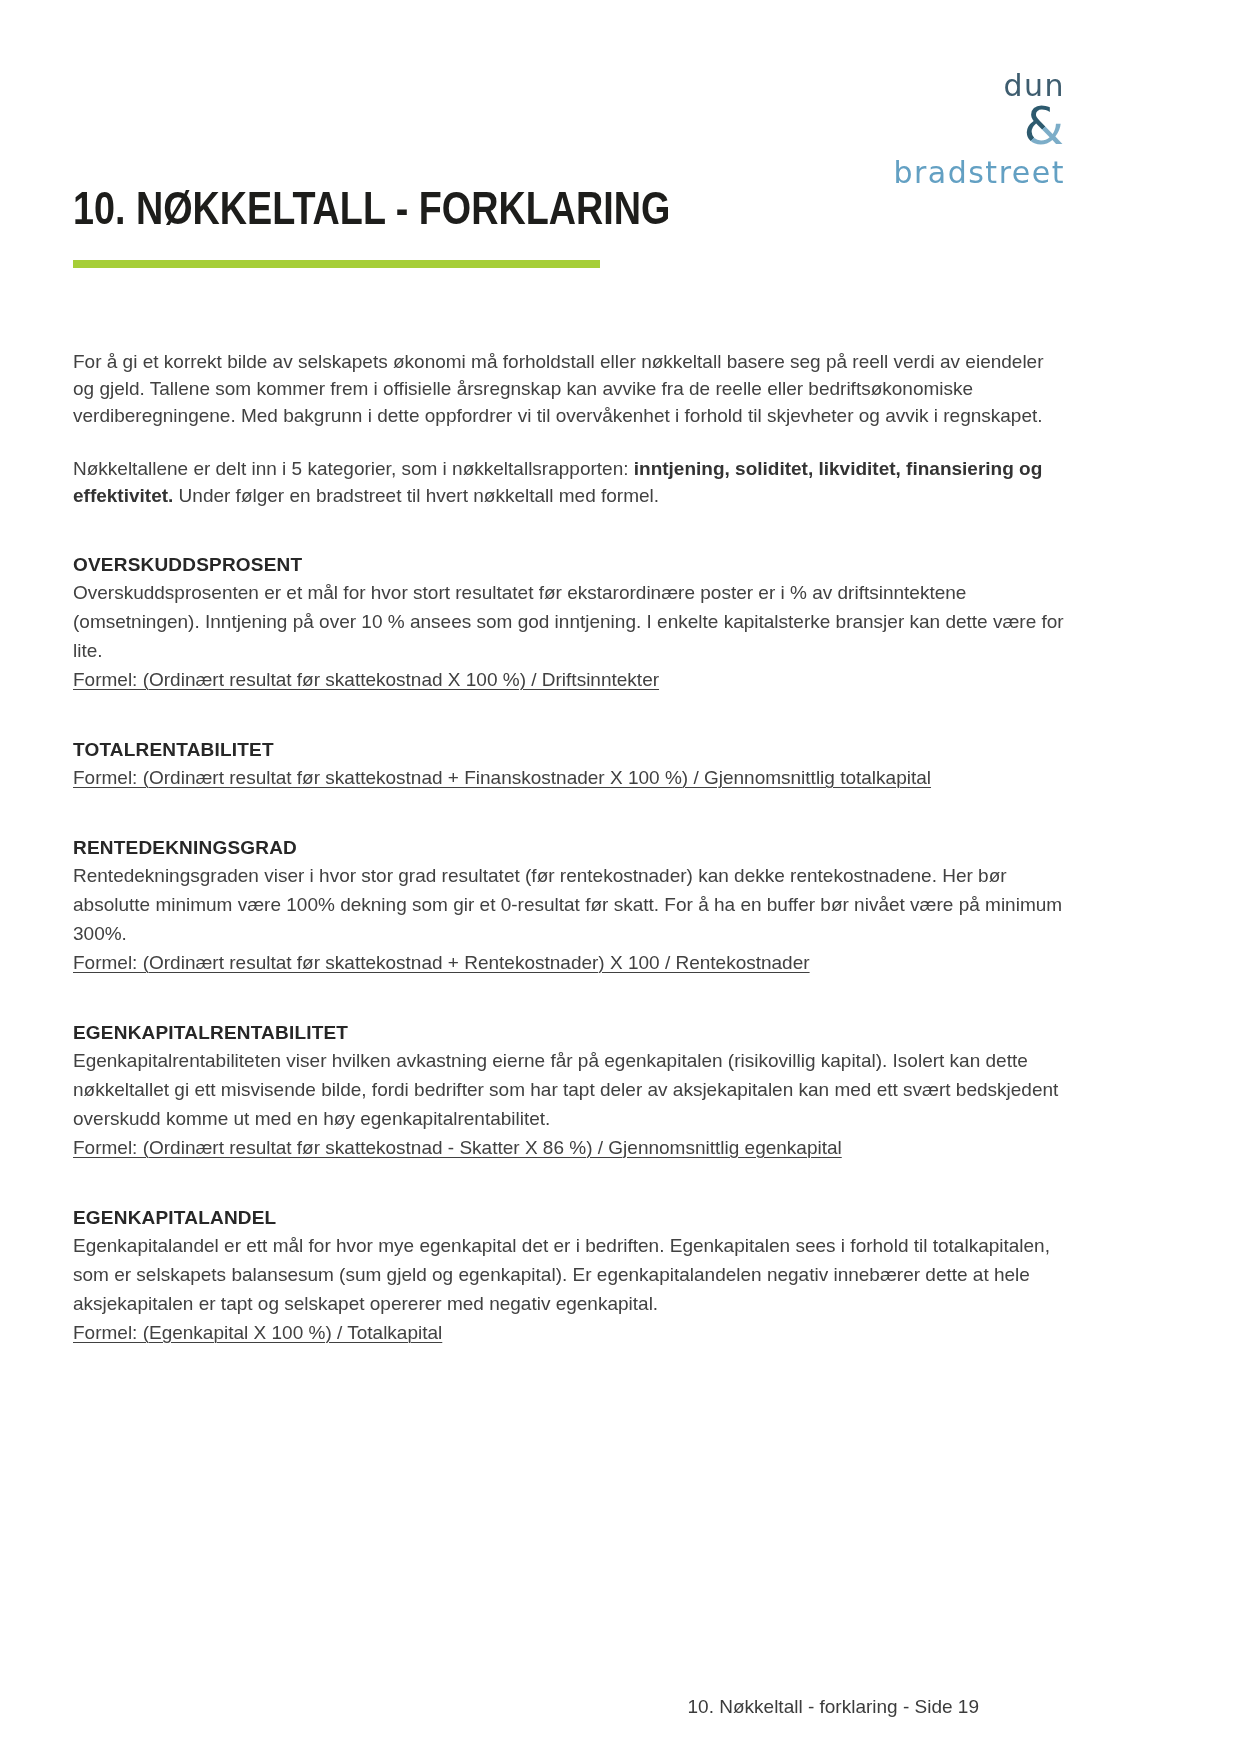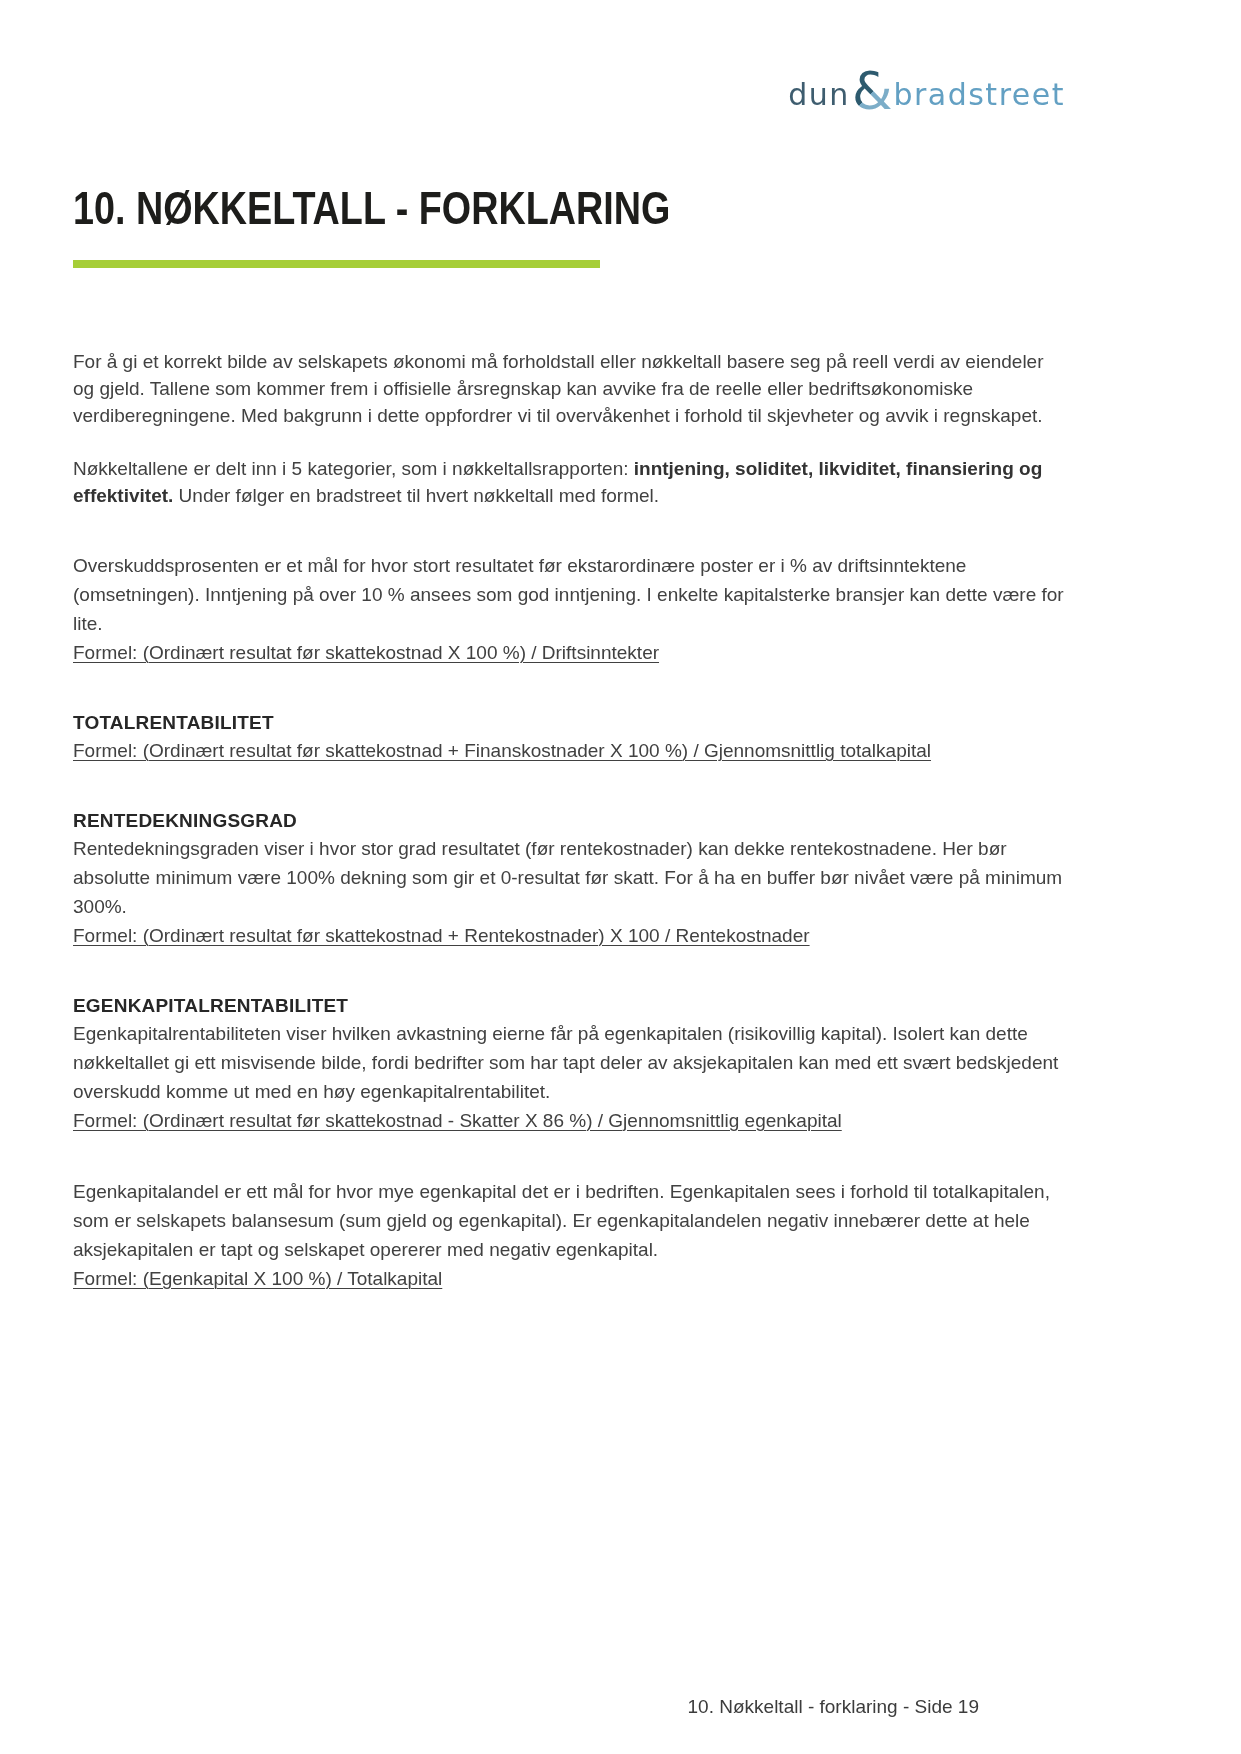--- a/index.html
+++ b/index.html
@@ -18,23 +18,24 @@
   .content {
     padding: 0 172px 0 73px;
   }
 
   
   .logo {
     position: absolute;
     top: 68px;
     right: 176px;
     display: flex;
-    align-items: center;
+    align-items: flex-end;
     font-family: "DejaVu Sans", sans-serif;
     white-space: nowrap;
+    flex-direction: column;
   }
   .logo .word1 {
     color: #3e5d6f;
     font-size: 30px;
     letter-spacing: 1.5px;
   }
   .logo .amp {
     font-size: 52px;
     line-height: 1;
     margin: 0 1px 0 2px;
@@ -126,20 +127,21 @@
   <div class="content">
     <h1 class="doc-title">10. NØKKELTALL - FORKLARING</h1>
     <div class="accent-rule"></div>
 
     <div class="intro">
       <p class="p1">For å gi et korrekt bilde av selskapets økonomi må forholdstall eller nøkkeltall basere seg på reell verdi av eiendeler og gjeld. Tallene som kommer frem i offisielle årsregnskap kan avvike fra de reelle eller bedriftsøkonomiske verdiberegningene. Med bakgrunn i dette oppfordrer vi til overvåkenhet i forhold til skjevheter og avvik i regnskapet.</p>
       <p class="p2"><span>Nøkkeltallene er delt inn i 5 kategorier, som i nøkkeltallsrapporten: </span><span class="bold">inntjening, soliditet, likviditet, finansiering og effektivitet.</span><span> Under følger en bradstreet til hvert nøkkeltall med formel.</span></p>
     </div>
 
     <div class="section">
+      <h2>OVERSKUDDSPROSENT</h2>
       <p>Overskuddsprosenten er et mål for hvor stort resultatet før ekstarordinære poster er i % av driftsinntektene (omsetningen). Inntjening på over 10 % ansees som god inntjening. I enkelte kapitalsterke bransjer kan dette være for lite.</p>
       <p class="formula">Formel: (Ordinært resultat før skattekostnad X 100 %) / Driftsinntekter</p>
     </div>
 
     <div class="section">
       <h2>TOTALRENTABILITET</h2>
       <p class="formula">Formel: (Ordinært resultat før skattekostnad + Finanskostnader X 100 %) / Gjennomsnittlig totalkapital</p>
     </div>
 
     <div class="section">
@@ -148,20 +150,21 @@
       <p class="formula">Formel: (Ordinært resultat før skattekostnad + Rentekostnader) X 100 / Rentekostnader</p>
     </div>
 
     <div class="section">
       <h2>EGENKAPITALRENTABILITET</h2>
       <p>Egenkapitalrentabiliteten viser hvilken avkastning eierne får på egenkapitalen (risikovillig kapital). Isolert kan dette nøkkeltallet gi ett misvisende bilde, fordi bedrifter som har tapt deler av aksjekapitalen kan med ett svært bedskjedent overskudd komme ut med en høy egenkapitalrentabilitet.</p>
       <p class="formula">Formel: (Ordinært resultat før skattekostnad - Skatter X 86 %) / Gjennomsnittlig egenkapital</p>
     </div>
 
     <div class="section">
+      <h2>EGENKAPITALANDEL</h2>
       <p>Egenkapitalandel er ett mål for hvor mye egenkapital det er i bedriften. Egenkapitalen sees i forhold til totalkapitalen, som er selskapets balansesum (sum gjeld og egenkapital). Er egenkapitalandelen negativ innebærer dette at hele aksjekapitalen er tapt og selskapet opererer med negativ egenkapital.</p>
       <p class="formula">Formel: (Egenkapital X 100 %) / Totalkapital</p>
     </div>
   </div>
 
   <div class="footer">10. Nøkkeltall - forklaring - Side 19</div>
 
 </div>
 
 </body></html>

